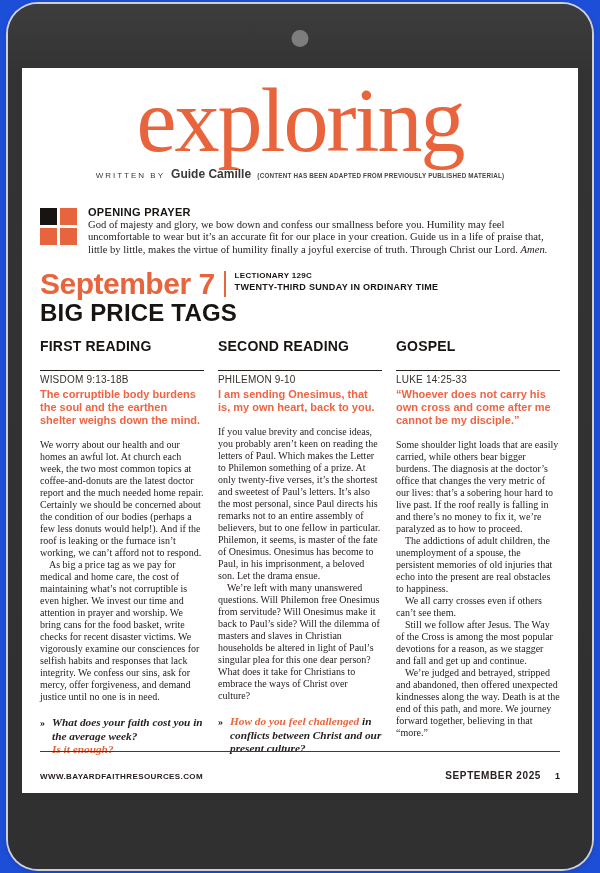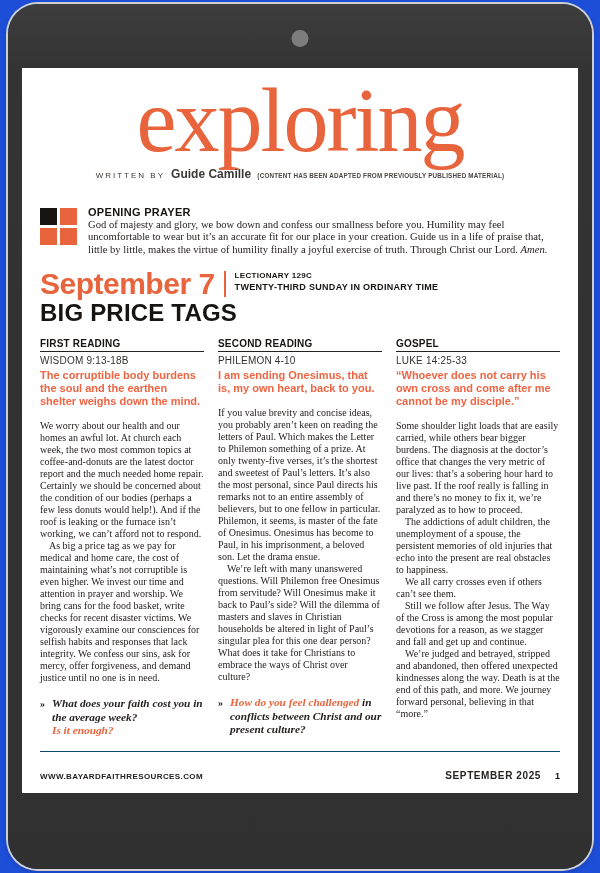--- a/index.html
+++ b/index.html
@@ -51,22 +51,22 @@
   .section-bar { width:2px; height:26px; background:#e8643c; margin-top:1px; }
   .section-info { padding-top:1px; }
   .section-lect { font-size:8px; font-weight:bold; letter-spacing:.3px; color:#171412; }
   .section-sunday { font-size:9px; font-weight:bold; letter-spacing:.3px; color:#171412; margin-top:2px; }
   .section-title { font-size:24px; font-weight:bold; letter-spacing:.2px; color:#171412;
     margin-top:2px; line-height:26px; }
 
   
   .cols { display:flex; gap:14px; margin-top:12px; }
   .col { flex:1 1 0; min-width:0; }
-  .col-head { font-size:10px; font-weight:bold; letter-spacing:.2px; color:#171412;
-    border-bottom:1.6px solid #272120; padding-bottom:2px; }
+  .col-head { font-size:14px; font-weight:bold; letter-spacing:.2px; color:#171412;
+    border-bottom:1.6px solid #272120; padding-bottom:16px; }
   .col-ref { font-size:10px; color:#33302d; margin-top:3px; letter-spacing:.2px; }
   .col-lead { color:#ef6443; font-size:11px; font-weight:bold; line-height:13px; margin-top:3px; }
   .col-body { margin-top:12px; font-family:"Liberation Serif", serif; font-size:10px;
     line-height:12px; color:#272120; }
   .col-body p + p { text-indent:9px; }
   .question { display:flex; gap:7px; margin-top:13px;
     font-family:"Liberation Serif", serif; font-weight:bold; font-style:italic;
     font-size:11.3px; line-height:13.5px; }
   .q-marker { font-style:normal; font-size:10px; line-height:14px; color:#272120; }
   .q-dark { color:#272120; }
@@ -141,21 +141,21 @@
               <span class="q-marker">»</span>
               <span>
                 <span class="q-dark">What does your faith cost you in the average week?</span>
                 <span class="q-accent block">Is it enough?</span>
               </span>
             </div>
           </div>
 
           <div class="col">
             <div class="col-head">SECOND READING</div>
-            <div class="col-ref">PHILEMON 4-10</div>
+            <div class="col-ref">PHILEMON 9-10</div>
             <div class="col-lead">I am sending Onesimus, that is, my own heart, back to you.</div>
             <div class="col-body">
               <p>If you value brevity and concise ideas, you probably aren’t keen on reading the letters of Paul. Which makes the Letter to Philemon something of a prize. At only twenty-five verses, it’s the shortest and sweetest of Paul’s letters. It’s also the most personal, since Paul directs his remarks not to an entire assembly of believers, but to one fellow in particular. Philemon, it seems, is master of the fate of Onesimus. Onesimus has become to Paul, in his imprisonment, a beloved son. Let the drama ensue.</p>
               <p>We’re left with many unanswered questions. Will Philemon free Onesimus from servitude? Will Onesimus make it back to Paul’s side? Will the dilemma of masters and slaves in Christian households be altered in light of Paul’s singular plea for this one dear person? What does it take for Christians to embrace the ways of Christ over culture?</p>
             </div>
             <div class="question">
               <span class="q-marker">»</span>
               <span>
                 <span class="q-accent">How do you feel challenged</span><span class="q-dark"> in conflicts between Christ and our present culture?</span>
               </span>
@@ -164,21 +164,21 @@
 
           <div class="col">
             <div class="col-head">GOSPEL</div>
             <div class="col-ref">LUKE 14:25-33</div>
             <div class="col-lead">“Whoever does not carry his own cross and come after me cannot be my disciple.”</div>
             <div class="col-body">
               <p>Some shoulder light loads that are easily carried, while others bear bigger burdens. The diagnosis at the doctor’s office that changes the very metric of our lives: that’s a sobering hour hard to live past. If the roof really is falling in and there’s no money to fix it, we’re paralyzed as to how to proceed.</p>
               <p>The addictions of adult children, the unemployment of a spouse, the persistent memories of old injuries that echo into the present are real obstacles to happiness.</p>
               <p>We all carry crosses even if others can’t see them.</p>
               <p>Still we follow after Jesus. The Way of the Cross is among the most popular devotions for a reason, as we stagger and fall and get up and continue.</p>
-              <p>We’re judged and betrayed, stripped and abandoned, then offered unexpected kindnesses along the way. Death is at the end of this path, and more. We journey forward personal, believing in that “more.”</p>
+              <p>We’re judged and betrayed, stripped and abandoned, then offered unexpected kindnesses along the way. Death is at the end of this path, and more. We journey forward together, believing in that “more.”</p>
             </div>
           </div>
 
         </div>
 
         <div class="footer">
           <span class="site">WWW.BAYARDFAITHRESOURCES.COM</span>
           <span class="right">
             <span class="issue">SEPTEMBER 2025</span>
             <span class="pageno">1</span>

